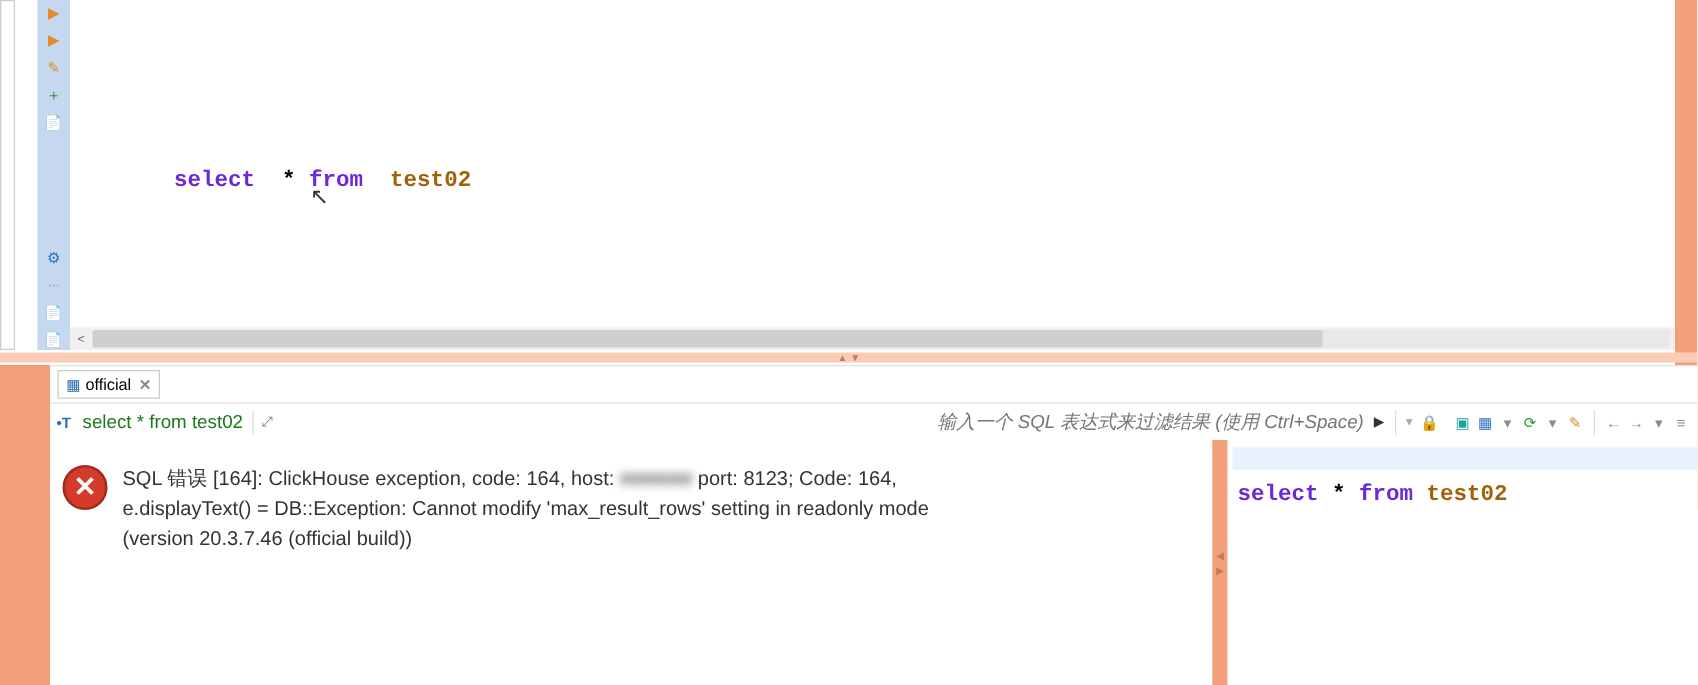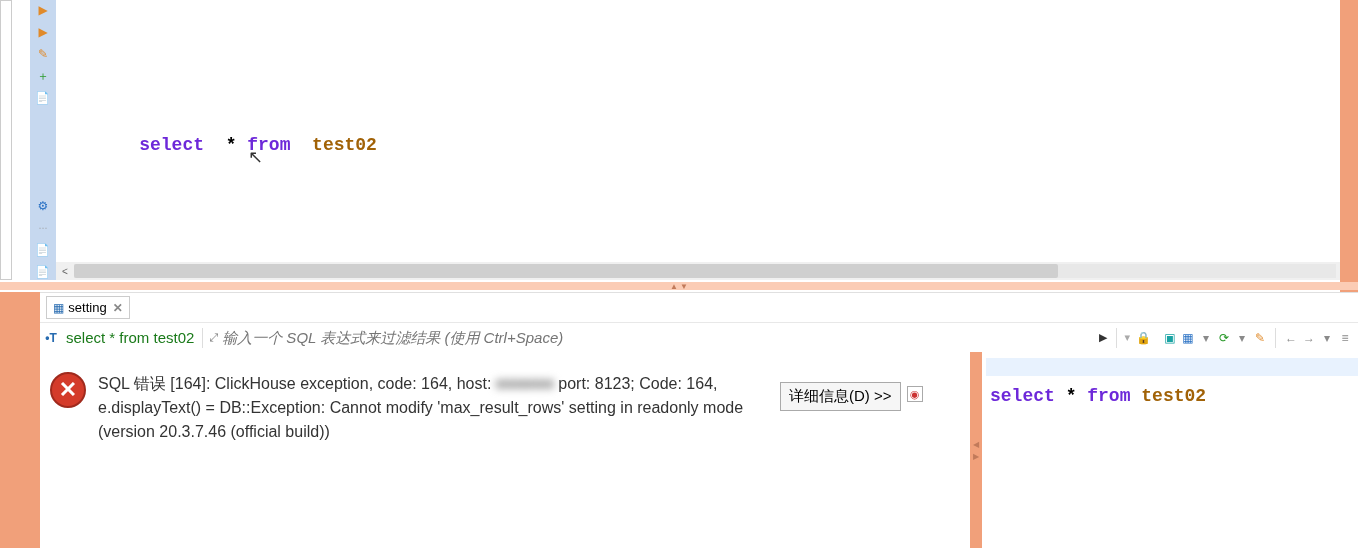--- a/index.html
+++ b/index.html
@@ -135,20 +135,21 @@
     .filter-bar .divider-v { width: 1px; height: 20px; background: #ddd; margin: 0 4px; }
     .filter-bar .expand-ico { color: #777; font-size: 11px; margin: 0 2px; }
     .filter-bar .filter-input {
       flex: 1;
       border: none;
       outline: none;
       font-style: italic;
       color: #aaa;
       font-size: 15px;
       padding: 0 2px;
+      text-align: right;
     }
     .filter-bar .nav { display: flex; align-items: center; gap: 2px; margin: 0 4px; }
     .filter-bar .nav .tri { font-size: 11px; color: #333; padding: 0 2px; }
     .filter-bar .nav .lock { font-size: 12px; color: #c99a00; padding: 0 2px; }
     .filter-bar .toolbar { display: flex; align-items: center; gap: 4px; padding: 0 6px; }
     .filter-bar .toolbar .tico { font-size: 12px; width: 14px; text-align: center; }
     .t-teal{color:#1aa3a3;} .t-blue{color:#2a71c4;} .t-green{color:#2a9a2a;}
     .t-orange{color:#e08a2a;} .t-gray{color:#8a8a8a;}
     .result-left {
       position: absolute;
@@ -261,21 +262,21 @@
 
 <div class="right-border"></div>
 
 <div class="sash-handle">▲ ▼</div>
 
 <div class="bottom-orange"></div>
 
 <div class="tab-bar">
   <div class="tab">
     <span class="grid-icon">▦</span>
-    <span>setting</span>
+    <span>official</span>
     <span class="close">✕</span>
   </div>
 </div>
 
 <div class="filter-bar">
   <span class="sql-ico">•T</span>
   <span class="query-text">select * from test02</span>
   <span class="divider-v"></span>
   <span class="expand-ico">⤢</span>
   <input class="filter-input" placeholder="输入一个 SQL 表达式来过滤结果 (使用 Ctrl+Space)" style="">
@@ -301,24 +302,20 @@
 </div>
 
 <div class="result-left">
   <div class="error-row">
     <div class="error-icon">
         <span class="x">✕</span>
       </div>
     <div class="error-text">
       <span>SQL 错误 [164]: ClickHouse exception, code: 164, host: </span><span class="blurred">■■■■■■</span><span> port: 8123; Code: 164, e.displayText() = DB::Exception: Cannot modify 'max_result_rows' setting in readonly mode (version 20.3.7.46 (official build))</span>
     </div>
-    <div class="detail-col">
-      <button class="detail-btn">详细信息(D) &gt;&gt;</button>
-      <div class="red-square">◉</div>
-    </div>
   </div>
 </div>
 
 <div class="splitter-v">
   <span>◀</span>
     <span>▶</span>
 </div>
 
 <div class="result-right">
   <div class="hl"></div>

